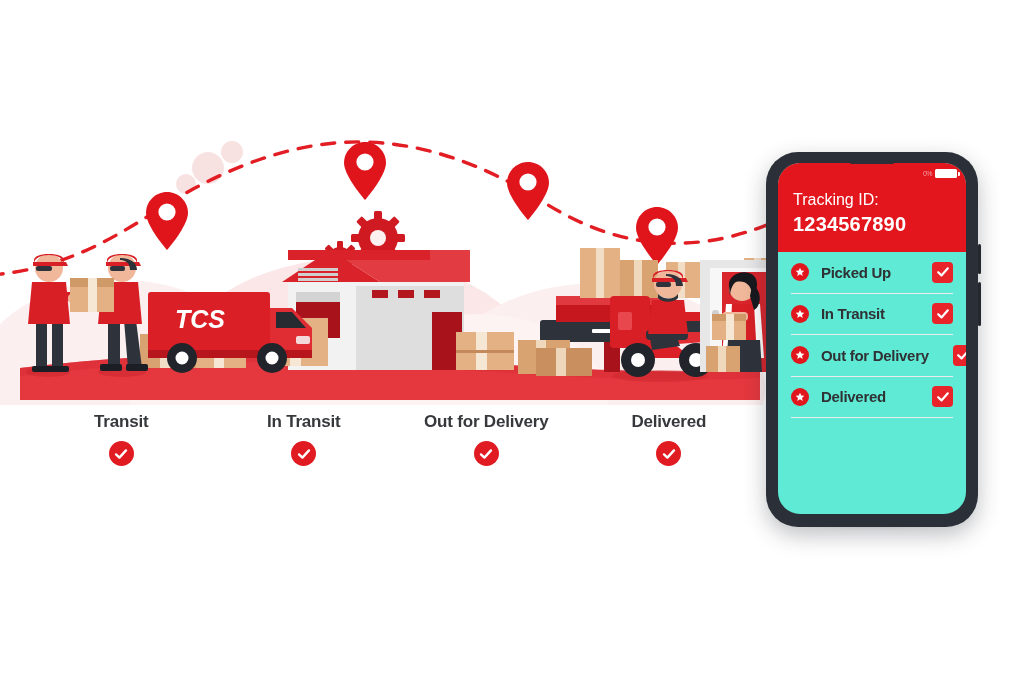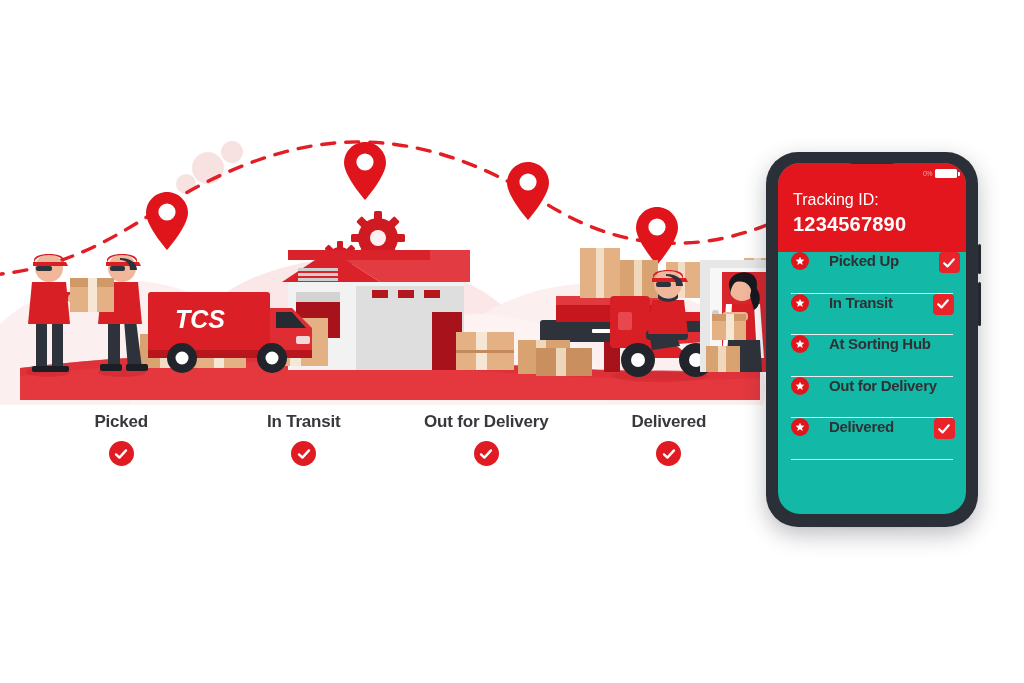--- a/index.html
+++ b/index.html
@@ -42,21 +42,21 @@
     background:radial-gradient(ellipse at center,rgba(120,120,130,.30) 0%,rgba(120,120,130,0) 70%);
   }
   .phone{
     position:absolute;left:766px;top:152px;width:212px;height:375px;
     background:#2b3038;border-radius:32px;
     box-shadow:0 8px 22px rgba(40,44,52,.30);
   }
   .phone-btn{position:absolute;right:-3px;background:#23272e;border-radius:2px;width:3px;}
   .screen{
     position:absolute;left:12px;top:11px;right:12px;bottom:13px;
-    background:#14b8a6;border-radius:22px;overflow:hidden;display:flex;flex-direction:column;
+    background:#5eead4;border-radius:22px;overflow:hidden;display:flex;flex-direction:column;
   }
   .notch{
     position:absolute;left:50%;transform:translateX(-50%);top:6px;
     width:46px;height:6px;border-radius:4px;background:#2b3038;z-index:5;
   }
   .statusbar{
     height:21px;background:#e3151d;display:flex;align-items:center;
     justify-content:flex-end;padding:0 9px 0 0;gap:3px;
   }
   .sb-glyph{font-size:7px;color:#f5a2a5;letter-spacing:-.5px;}
@@ -67,21 +67,21 @@
     content:"";position:absolute;right:-2.5px;top:2.5px;width:2px;height:4px;
     background:#fff;border-radius:0 1px 1px 0;
   }
   .track-head{
     background:#e3151d;color:#fff;padding:5px 15px 13px;
   }
   .track-label{font-size:16px;line-height:21px;font-weight:normal;}
   .track-id{font-size:20px;line-height:29px;font-weight:bold;letter-spacing:.2px;}
   .status-list{flex:1;padding:0 13px;}
   .status-row{
-    display:flex;gap:20px;height:40.5px;
+    display:flex;align-items:center;gap:12px;height:40.5px;
     border-bottom:1px solid #ececed;
   }
   .star-badge{
     width:18px;height:18px;border-radius:50%;background:#e1161d;flex:0 0 18px;
     display:flex;align-items:center;justify-content:center;
   }
   .status-text{
     font-size:15px;font-weight:bold;color:#2f3134;white-space:nowrap;
     letter-spacing:-.3px;
   }
@@ -329,21 +329,21 @@
         <rect x="712" y="114" width="34" height="7" fill="#cf9a68"></rect>
         <rect x="726" y="114" width="8" height="26" fill="#f6e7d4"></rect>
       </g>
       <rect x="706" y="146" width="34" height="26" fill="#d9a271"></rect>
       <rect x="718" y="146" width="8" height="26" fill="#f0d8bd"></rect>
     </g>
   </svg>
 
   <div class="steps">
     <div class="step">
-      <div class="step-label">Picked</div>
+      <div class="step-label">Transit</div>
       <div class="step-check">
         <svg width="14" height="14" viewBox="0 0 14 14">
             <path d="M2 7.4 L5.4 10.6 L12 3.4" fill="none" stroke="#fff" stroke-width="2.4" stroke-linecap="round" stroke-linejoin="round"></path>
           </svg>
       </div>
     </div>
     <div class="step">
       <div class="step-label">In Transit</div>
       <div class="step-check">
         <svg width="14" height="14" viewBox="0 0 14 14">
@@ -411,34 +411,20 @@
           </span>
           <span class="status-text">In Transit</span>
           <span class="spacer"></span>
           <span class="check-box">
             <svg width="14" height="14" viewBox="0 0 14 14">
                 <path d="M2.2 7.2 L5.5 10.4 L11.8 3.3" fill="none" stroke="#fff" stroke-width="2.2" stroke-linecap="round" stroke-linejoin="round"></path>
               </svg>
           </span>
         </div>
 
-        <div class="status-row">
-          <span class="star-badge">
-            <svg width="10" height="10" viewBox="0 0 12 12">
-                <path d="M6 .8 L7.5 4.3 L11.2 4.6 L8.4 7.1 L9.3 10.8 L6 8.8 L2.7 10.8 L3.6 7.1 L.8 4.6 L4.5 4.3 Z" fill="#fff"></path>
-              </svg>
-          </span>
-          <span class="status-text">At Sorting Hub</span>
-          <span class="spacer"></span>
-          <span class="check-box">
-            <svg width="14" height="14" viewBox="0 0 14 14">
-                <path d="M2.2 7.2 L5.5 10.4 L11.8 3.3" fill="none" stroke="#fff" stroke-width="2.2" stroke-linecap="round" stroke-linejoin="round"></path>
-              </svg>
-          </span>
-        </div>
 
         <div class="status-row">
           <span class="star-badge">
             <svg width="10" height="10" viewBox="0 0 12 12">
                 <path d="M6 .8 L7.5 4.3 L11.2 4.6 L8.4 7.1 L9.3 10.8 L6 8.8 L2.7 10.8 L3.6 7.1 L.8 4.6 L4.5 4.3 Z" fill="#fff"></path>
               </svg>
           </span>
           <span class="status-text">Out for Delivery</span>
           <span class="spacer"></span>
           <span class="check-box">

